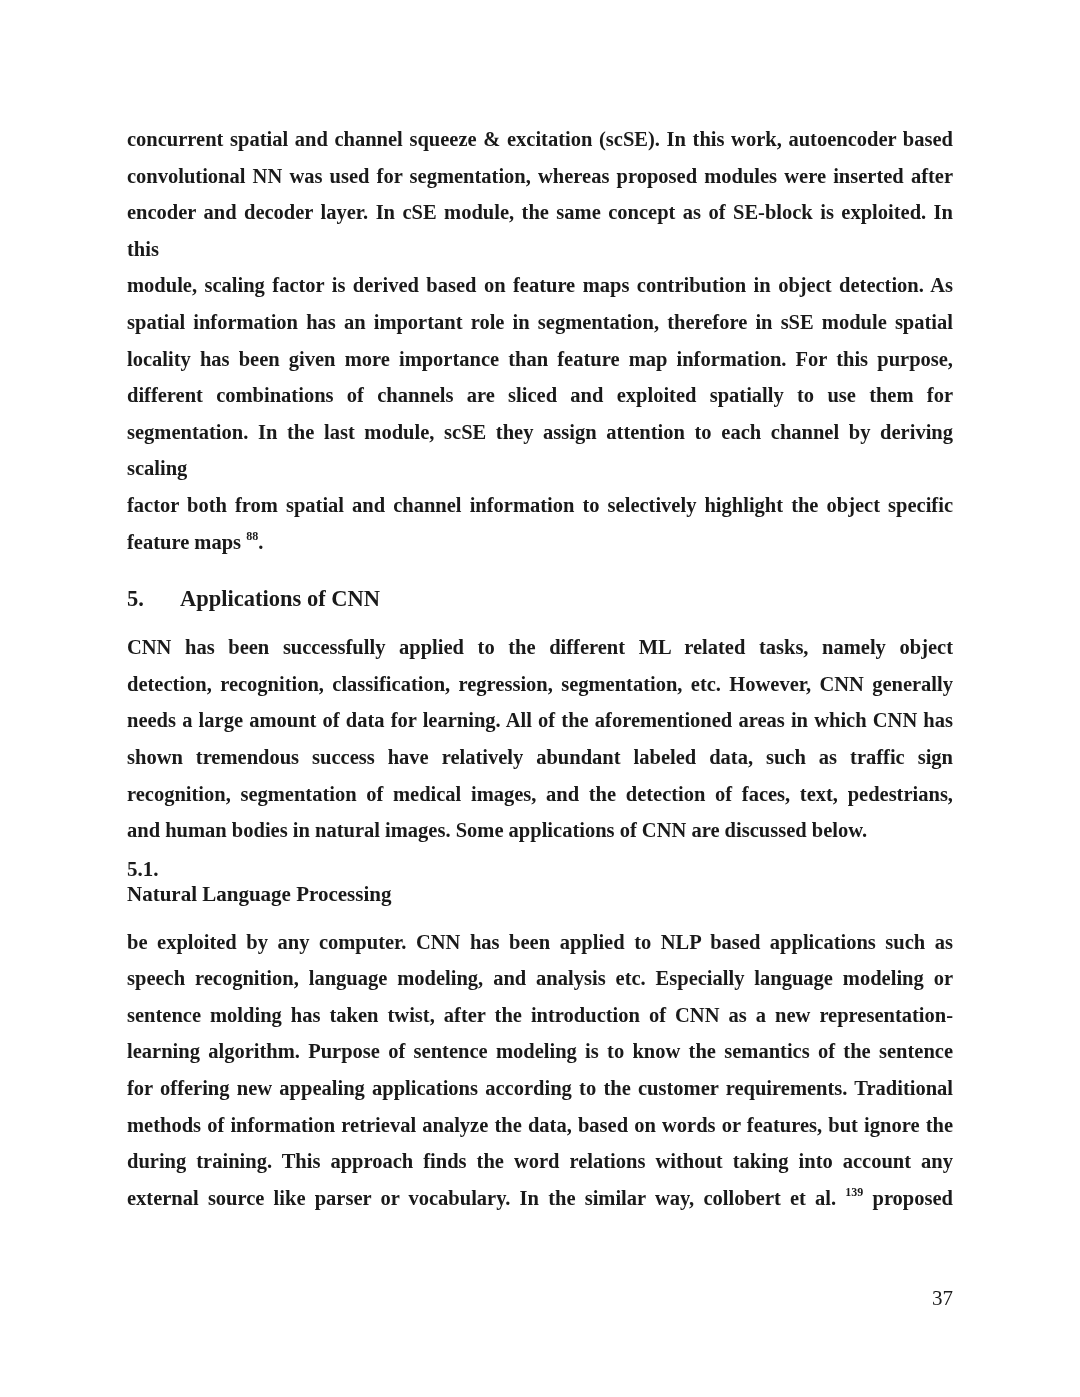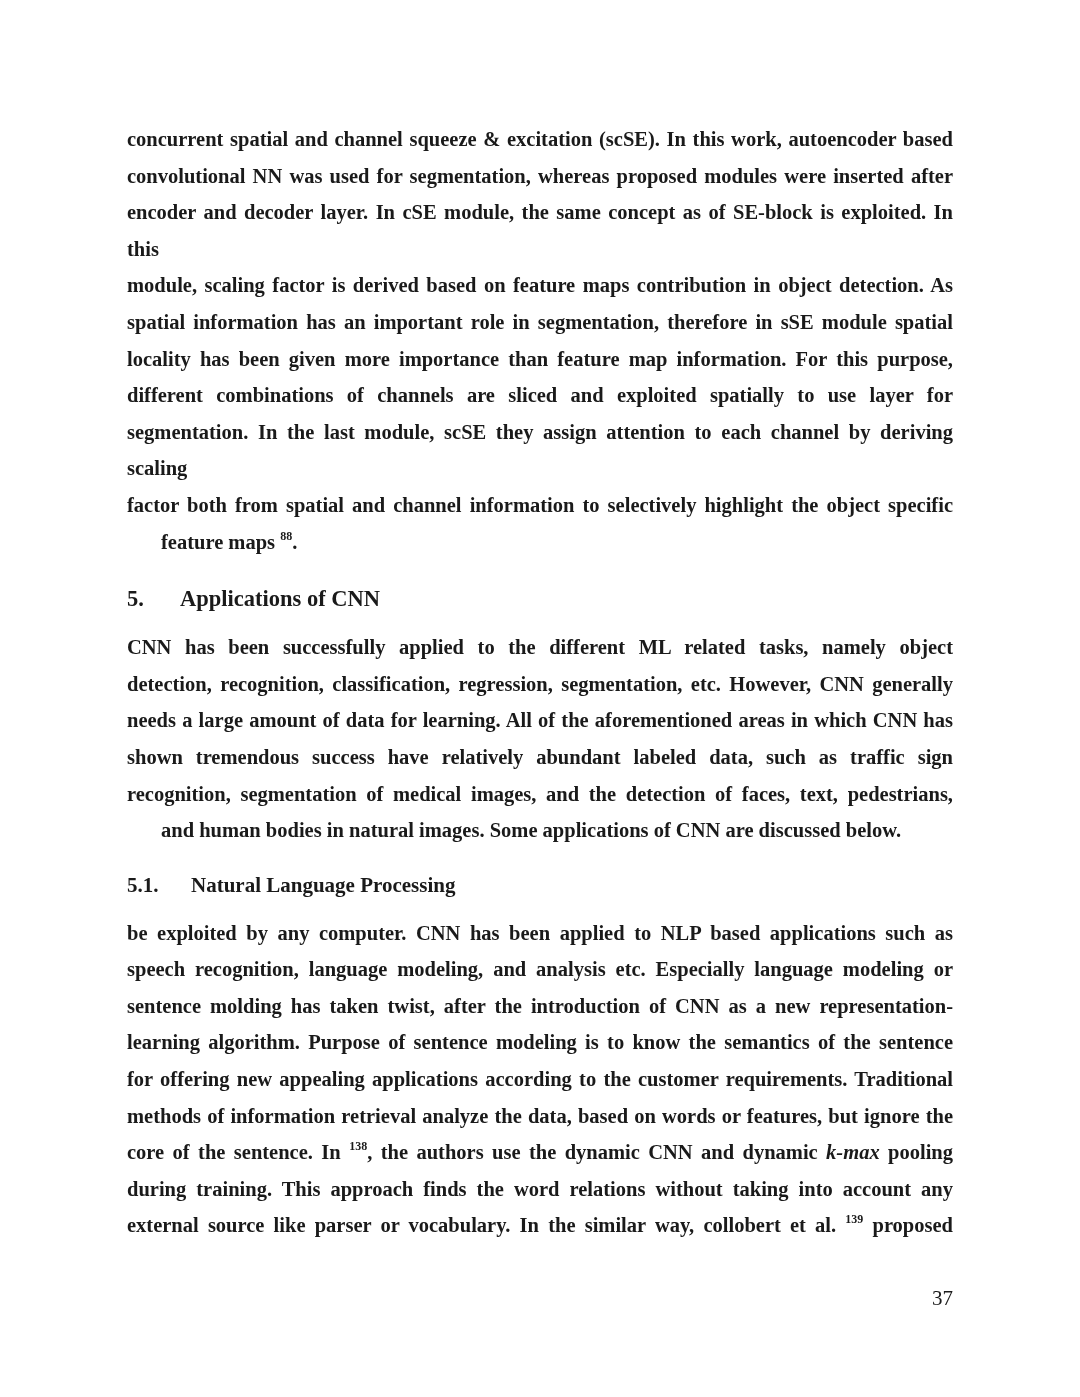--- a/index.html
+++ b/index.html
@@ -29,43 +29,43 @@
       text-align-last: left;
     }
     .para .line {
       display: block;
       text-align: justify;
       text-align-last: justify;
       font-weight: bold;
     }
     .para .line.last {
       text-align-last: left;
-      margin-left: 34px;
     }
     sup {
       font-size: 12px;
       line-height: 0;
       vertical-align: 9px;
     }
     .heading {
       margin: 0;
       font-weight: bold;
       display: flex;
       align-items: baseline;
     }
     .h1 {
       font-size: 22.5px;
       margin-top: 26px;
       margin-bottom: 17px;
     }
     .h1 .num { width: 53px; }
     .h2 {
       font-size: 21px;
-      margin-top: 24px;
+      margin-top: 8px;
       margin-bottom: 17px;
+      flex-direction: column;
     }
     .h2 .num { width: 64px; }
     em { font-style: italic; }
     .page-number {
       position: absolute;
       top: 1286px;
       right: 127px;
       font-size: 21px;
       font-family: "Liberation Serif", "DejaVu Serif", serif;
     }
@@ -75,21 +75,21 @@
 
 <div class="page">
 
   <p class="para">
     <span class="line">concurrent spatial and channel squeeze &amp; excitation (scSE).  In this work, autoencoder based</span>
     <span class="line">convolutional NN was used for segmentation, whereas proposed modules were inserted after</span>
     <span class="line">encoder and decoder layer. In cSE module, the same concept as of SE-block is exploited. In this</span>
     <span class="line">module, scaling factor is derived based on feature maps contribution in object detection. As</span>
     <span class="line">spatial information has an important role in segmentation, therefore in sSE module spatial</span>
     <span class="line">locality has been given more importance than feature map information. For this purpose,</span>
-    <span class="line">different combinations of channels are sliced and exploited spatially to use layer for</span>
+    <span class="line">different combinations of channels are sliced and exploited spatially to use them for</span>
     <span class="line">segmentation. In the last module, scSE they assign attention to each channel by deriving scaling</span>
     <span class="line">factor both from spatial and channel information to selectively highlight the object specific</span>
     <span class="line last"><span>feature maps </span><sup>88</sup><span>.</span></span>
   </p>
 
   <h2 class="heading h1">
     <span class="num">5.</span>
     <span>Applications of CNN</span>
   </h2>
 
@@ -107,20 +107,19 @@
     <span>Natural Language Processing</span>
   </h3>
 
   <p class="para">
     <span class="line">be exploited by any computer. CNN has been applied to NLP based applications such as</span>
     <span class="line">speech recognition, language modeling, and analysis etc. Especially language modeling or</span>
     <span class="line">sentence molding has taken twist, after the introduction of CNN as a new representation-</span>
     <span class="line">learning algorithm. Purpose of sentence modeling is to know the semantics of the sentence</span>
     <span class="line">for offering new appealing applications according to the customer requirements. Traditional</span>
     <span class="line">methods of information retrieval analyze the data, based on words or features, but ignore the</span>
-    <span class="line"><span>core of the sentence. In </span><sup>138</sup><span>, the authors use the dynamic CNN and dynamic </span><em>k-max</em><span> pooling</span></span>
     <span class="line">during training. This approach finds the word relations without taking into account any</span>
     <span class="line"><span>external source like parser or vocabulary. In the similar way, collobert et al. </span><sup>139</sup><span> proposed</span></span>
   </p>
 
 </div>
 
 <div class="page-number">37</div>
 
 </body></html>

